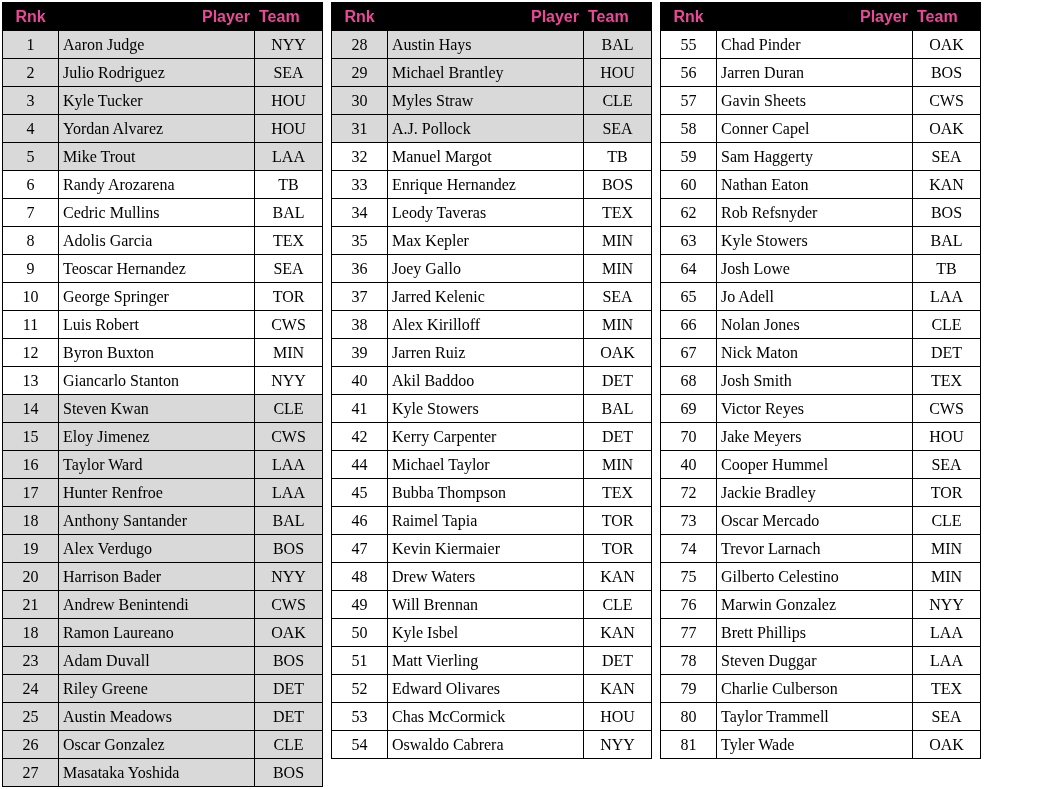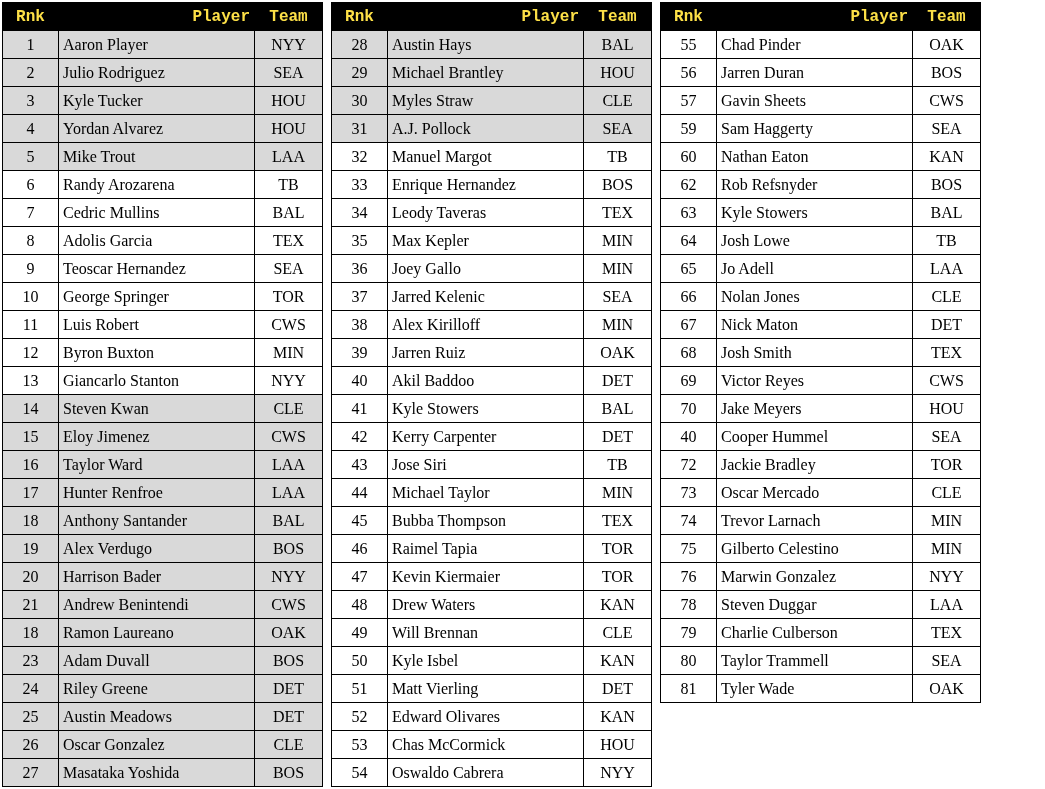--- a/index.html
+++ b/index.html
@@ -34,51 +34,51 @@
     height: 28px;
     padding: 0 4px;
     font-size: 16px;
     line-height: 26px;
     box-sizing: border-box;
     overflow: hidden;
     white-space: nowrap;
   }
   .block th {
     background: #000000;
-    color: #fde047;
+    color: #ec4899;
     font-weight: bold;
     font-size: 16px;
-    font-family: Liberation Mono, monospace;
+    font-family: Liberation Sans, sans-serif;
   }
   .c-rnk { width: 56px; text-align: center; }
   .c-player { width: 196px; text-align: left; padding-left: 8px; }
   .c-team { width: 68px; text-align: center; }
   th.c-player { text-align: right; padding-left: 8px; }
   th.c-rnk { text-align: center; }
-  th.c-team { text-align: center; }
+  th.c-team { text-align: left; }
   tr.shaded td { background: #d9d9d9; }
   tr.plain td { background: #ffffff; }
   td { color: #000000; }
 </style>
 </head>
 <body>
 
 <div class="sheet" id="sheet">
     <table class="block b0">
       <thead>
         <tr>
           <th class="c-rnk">Rnk</th>
           <th class="c-player">Player</th>
           <th class="c-team">Team</th>
         </tr>
       </thead>
       <tbody>
         <tr class="shaded">
           <td class="c-rnk">1</td>
-          <td class="c-player">Aaron Player</td>
+          <td class="c-player">Aaron Judge</td>
           <td class="c-team">NYY</td>
         </tr>
         <tr class="shaded">
           <td class="c-rnk">2</td>
           <td class="c-player">Julio Rodriguez</td>
           <td class="c-team">SEA</td>
         </tr>
         <tr class="shaded">
           <td class="c-rnk">3</td>
           <td class="c-player">Kyle Tucker</td>
@@ -285,25 +285,20 @@
           <td class="c-rnk">41</td>
           <td class="c-player">Kyle Stowers</td>
           <td class="c-team">BAL</td>
         </tr>
         <tr class="plain">
           <td class="c-rnk">42</td>
           <td class="c-player">Kerry Carpenter</td>
           <td class="c-team">DET</td>
         </tr>
         <tr class="plain">
-          <td class="c-rnk">43</td>
-          <td class="c-player">Jose Siri</td>
-          <td class="c-team">TB</td>
-        </tr>
-        <tr class="plain">
           <td class="c-rnk">44</td>
           <td class="c-player">Michael Taylor</td>
           <td class="c-team">MIN</td>
         </tr>
         <tr class="plain">
           <td class="c-rnk">45</td>
           <td class="c-player">Bubba Thompson</td>
           <td class="c-team">TEX</td>
         </tr>
         <tr class="plain">
@@ -372,20 +367,25 @@
           <td class="c-rnk">56</td>
           <td class="c-player">Jarren Duran</td>
           <td class="c-team">BOS</td>
         </tr>
         <tr class="plain">
           <td class="c-rnk">57</td>
           <td class="c-player">Gavin Sheets</td>
           <td class="c-team">CWS</td>
         </tr>
         <tr class="plain">
+          <td class="c-rnk">58</td>
+          <td class="c-player">Conner Capel</td>
+          <td class="c-team">OAK</td>
+        </tr>
+        <tr class="plain">
           <td class="c-rnk">59</td>
           <td class="c-player">Sam Haggerty</td>
           <td class="c-team">SEA</td>
         </tr>
         <tr class="plain">
           <td class="c-rnk">60</td>
           <td class="c-player">Nathan Eaton</td>
           <td class="c-team">KAN</td>
         </tr>
         <tr class="plain">
@@ -455,20 +455,25 @@
         </tr>
         <tr class="plain">
           <td class="c-rnk">75</td>
           <td class="c-player">Gilberto Celestino</td>
           <td class="c-team">MIN</td>
         </tr>
         <tr class="plain">
           <td class="c-rnk">76</td>
           <td class="c-player">Marwin Gonzalez</td>
           <td class="c-team">NYY</td>
+        </tr>
+        <tr class="plain">
+          <td class="c-rnk">77</td>
+          <td class="c-player">Brett Phillips</td>
+          <td class="c-team">LAA</td>
         </tr>
         <tr class="plain">
           <td class="c-rnk">78</td>
           <td class="c-player">Steven Duggar</td>
           <td class="c-team">LAA</td>
         </tr>
         <tr class="plain">
           <td class="c-rnk">79</td>
           <td class="c-player">Charlie Culberson</td>
           <td class="c-team">TEX</td>

